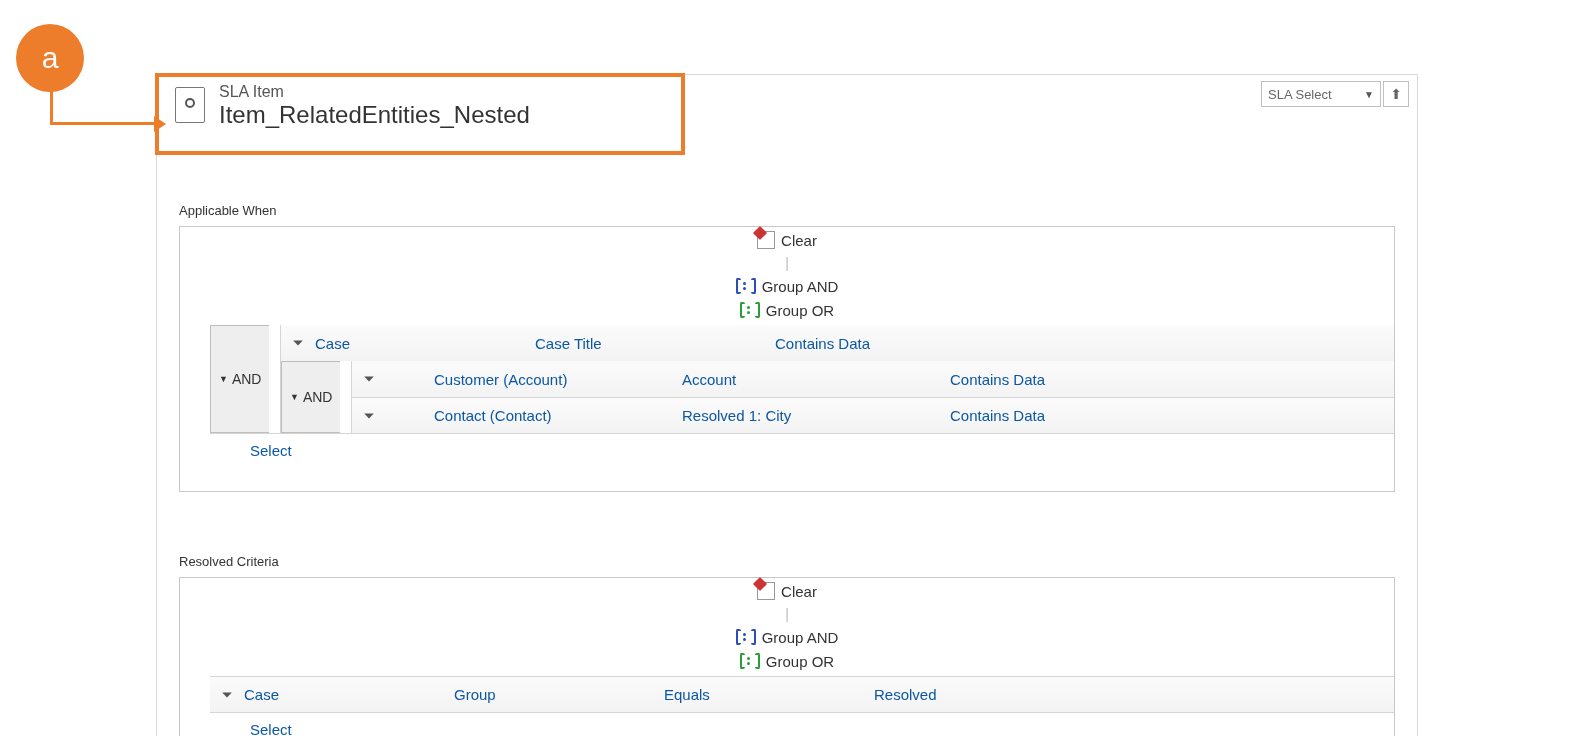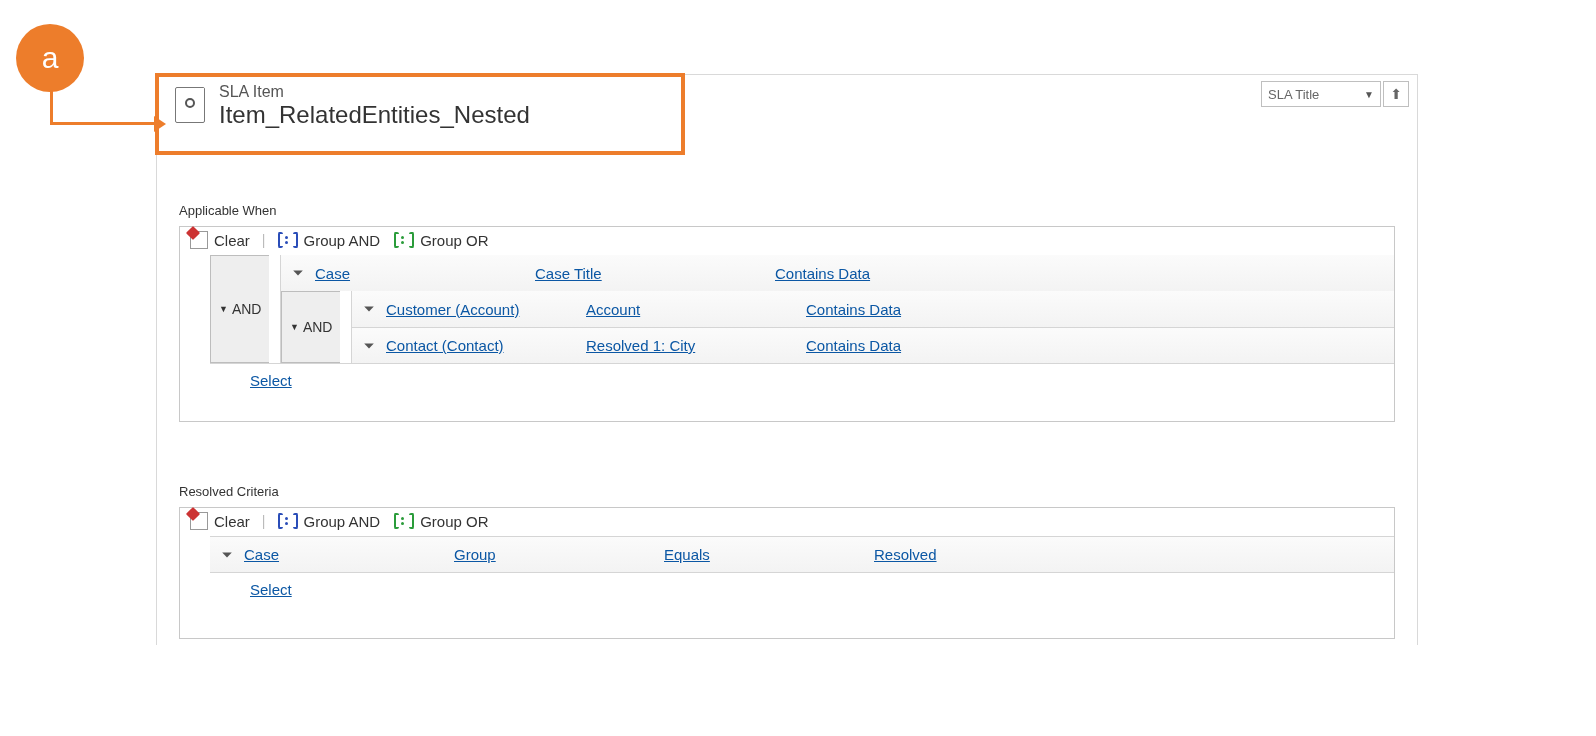--- a/index.html
+++ b/index.html
@@ -125,20 +125,21 @@
   
   .section { padding: 8px 22px 6px 22px; }
   .section-title { font-size:13px; color:#333; margin: 48px 0 8px 0; font-weight:400;}
   .section:first-of-type .section-title { margin-top: 30px;}
 
   .cond-box { border:1px solid #c8c8c8; }
 
   .toolbar {
     display:flex; align-items:center; gap:6px;
     padding:4px 6px 6px 6px;
+    flex-direction:column;
   }
   .toolbar .sep { color:#bbb; margin:0 2px; }
   .tbtn {
     display:inline-flex; align-items:center; gap:6px;
     padding:0 4px; color:#333; cursor:pointer;
   }
   .tbtn span.lbl { font-size:15px;}
   .icon-clear {
     width:18px; height:18px; position:relative;
     border:1px solid #999; background:#fff;
@@ -181,23 +182,23 @@
   .and-block .caret { font-size:9px; }
 
   .cond-row, .cond-row-inner {
     display:grid;
     align-items:center;
     border-top:1px solid #d5d5d5;
     background: linear-gradient(#fbfbfb,#f3f3f3);
     min-height:36px;
   }
   .cond-row { grid-template-columns: 28px 220px 240px auto; padding-left:6px;}
-  .cond-row-inner { grid-template-columns: 28px 200px 220px auto; padding-left:6px;}
-
-  .link { color:#0b57a4; text-decoration: underline; cursor:pointer; font-size:15px;}
+  .cond-row-inner { grid-template-columns: 28px 200px 220px auto; padding-left:6px;gap:48px;}
+
+  .link { color:#0b57a4; cursor:pointer; font-size:15px;}
 
   .outer-flex { display:flex; align-items:stretch; }
   .outer-flex .and-col { width:70px; flex-shrink:0;}
   .inner-wrap { flex:1; border-left:1px solid #d5d5d5; }
 
   .nested-flex { display:flex; align-items:stretch; }
   .nested-flex .and-col { width:70px; flex-shrink:0;}
   .nested-rows { flex:1; border-left:1px solid #d5d5d5;}
 
   .select-row, .select-row-inner {
@@ -236,21 +237,21 @@
       <div class="doc-icon">
           <span class="ribbon"></span>
         </div>
       <div class="hdr-titles">
         <span class="entity-type">SLA Item</span>
         <span class="entity-name">Item_RelatedEntities_Nested</span>
       </div>
     </div>
     <div class="hdr-right">
       <div class="nav-select">
-        <span>SLA Title</span>
+        <span>SLA Select</span>
         <span class="caret">▼</span>
       </div>
       <div class="nav-up">
         <span>⬆</span>
       </div>
     </div>
   </div>
 
   <div class="section">
     <div class="section-title">Applicable When</div>

